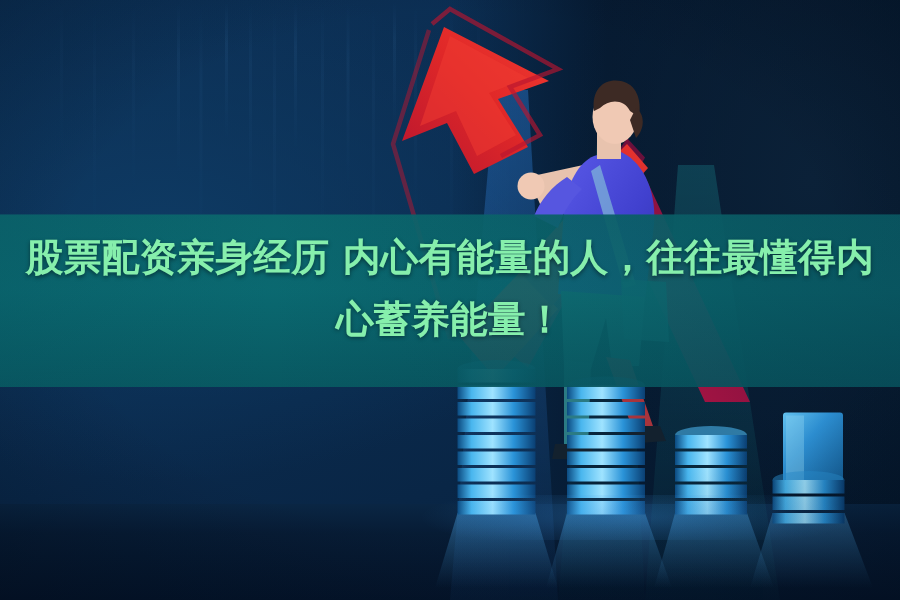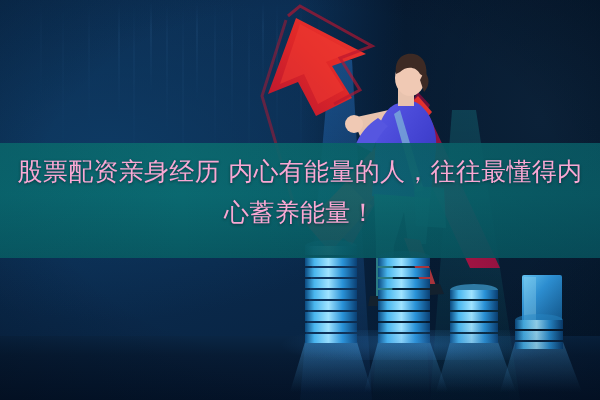--- a/index.html
+++ b/index.html
@@ -76,24 +76,24 @@
     position: absolute;
     left: 0; right: 0; top: 0; bottom: 0;
     background: linear-gradient(90deg, rgba(7,78,92,0.25) 0%, rgba(7,70,88,0.0) 30%, rgba(6,48,70,0.32) 100%);
   }
 
   .headline {
     position: absolute;
     left: 0; right: 0;
     top: 151px;
     text-align: center;
-    color: #f9a8d4;
+    color: #86efac;
     font-size: 25px;
     line-height: 41px;
-    font-weight: 400;
+    font-weight: 700;
     letter-spacing: 0.3px;
     text-shadow: 0 1px 3px rgba(0,0,0,0.45);
     padding: 0 8px;
     box-sizing: border-box;
     white-space: pre-line;
   }
 </style>
 </head>
 <body>
 

